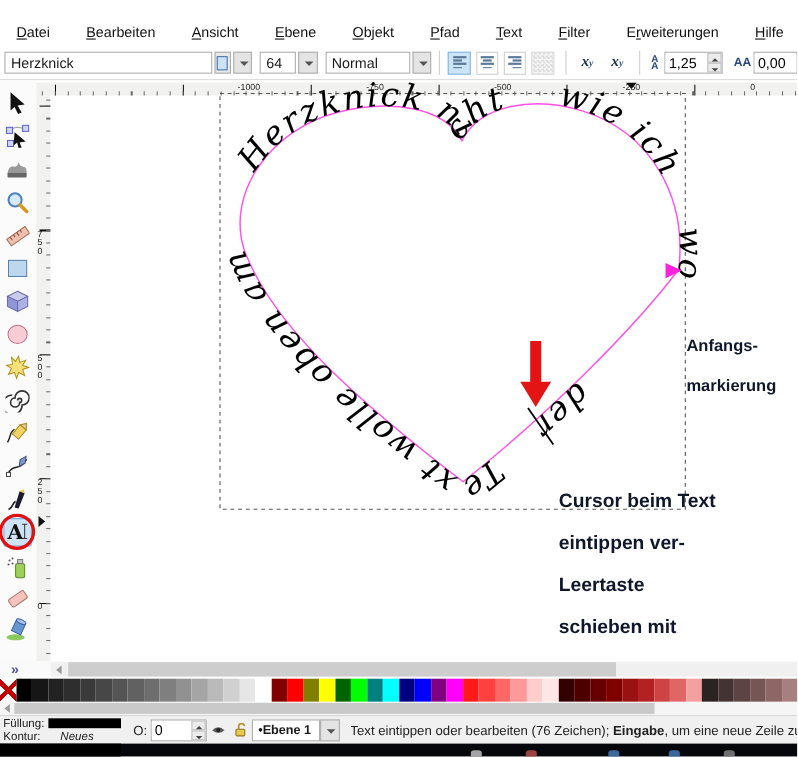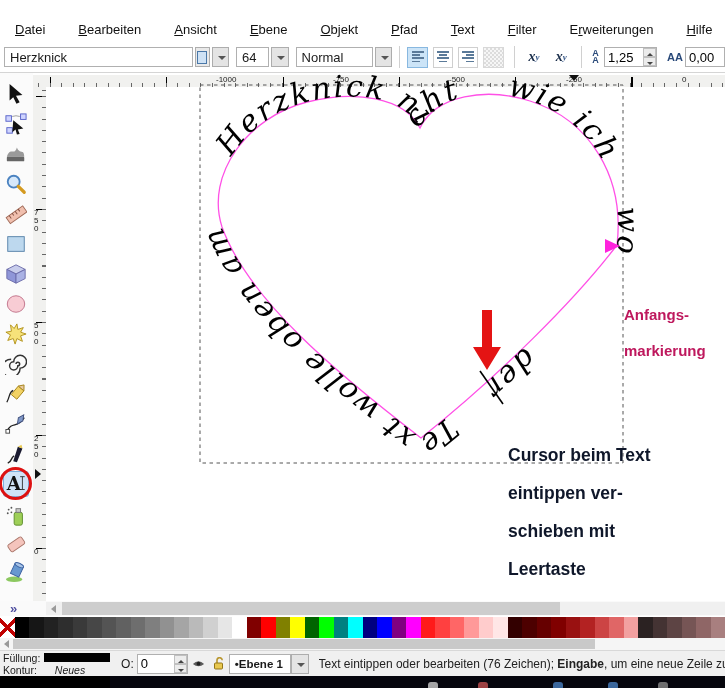--- a/index.html
+++ b/index.html
@@ -58,21 +58,21 @@
   .vruler{position:absolute;left:33px;top:14px;width:13px;bottom:0;background:#f1f1ef;overflow:hidden;
     background-image:repeating-linear-gradient(to bottom,#666 0 1px,transparent 1px 11.3px),repeating-linear-gradient(to bottom,#000 0 1px,transparent 1px 113px);
     background-size:4px 100%,10px 100%;background-position:right 9px,right 9px;background-repeat:repeat-y;}
   .vlab{position:absolute;left:1px;width:7px;font-size:8px;line-height:8px;color:#222;word-break:break-all;}
   .vlab:nth-child(1){top:122px}.vlab:nth-child(2){top:235px}.vlab:nth-child(3){top:348px}
   .vlab:nth-child(4){top:461px}.vlab:nth-child(5){top:574px}
   .vmarker{position:absolute;right:0;top:382px;border:5px solid transparent;border-left:6px solid #111;width:0;height:0;}
   .canvas{position:absolute;left:46px;top:14px;right:0;bottom:0;background:#fff;}
   .overlay{position:absolute;left:46px;top:14px;pointer-events:none;}
   .note-red{position:absolute;font-weight:bold;font-size:17.5px;color:#0f172a;line-height:38px;left:508px;top:436px;white-space:nowrap;}
-  .note-mag{position:absolute;font-weight:bold;font-size:15px;color:#be185d;line-height:36px;left:624px;top:297px;white-space:nowrap;}
+  .note-mag{position:absolute;font-weight:bold;font-size:15px;color:#0f172a;line-height:36px;left:624px;top:297px;white-space:nowrap;}
   
   .hscroll{position:absolute;left:0;top:601px;width:100%;height:15px;background:#fafafa;}
   .hscroll .ovf{position:absolute;left:10px;top:0px;color:#5050a0;font-weight:bold;font-size:13px;}
   .sbtrack{position:absolute;left:46px;top:1px;right:0;height:13px;background:#f0f0f0;}
   .sbarrow{position:absolute;left:0;top:0;width:13px;height:13px;display:flex;align-items:center;justify-content:center;}
   .sbarrow::after{content:"";border:4px solid transparent;border-right:5px solid #9a9a9a;margin-right:3px;}
   .sbthumb{position:absolute;left:16px;top:0;width:498px;height:13px;background:#cdcdcd;}
   .palette{position:absolute;left:0;top:617px;width:100%;height:21px;display:flex;background:#fff;}
   .swatch{flex:1;}
   .swatch-none{background:
@@ -339,22 +339,22 @@
     <polygon points="482,383 492,383 492,420 501,420 487,443 473,420 482,420" fill="#e41414"></polygon>
   </svg>
 
   <div class="note-mag">
     <div>Anfangs-</div>
     <div>markierung</div>
   </div>
   <div class="note-red">
     <div>Cursor beim Text</div>
     <div>eintippen ver-</div>
+    <div>Leertaste</div>
     <div>schieben mit</div>
-    <div>Leertaste</div>
   </div>
 
   <div class="hscroll">
     <div class="ovf">»</div>
     <div class="sbtrack">
       <div class="sbarrow"></div>
       <div class="sbthumb"></div>
     </div>
   </div>
 

